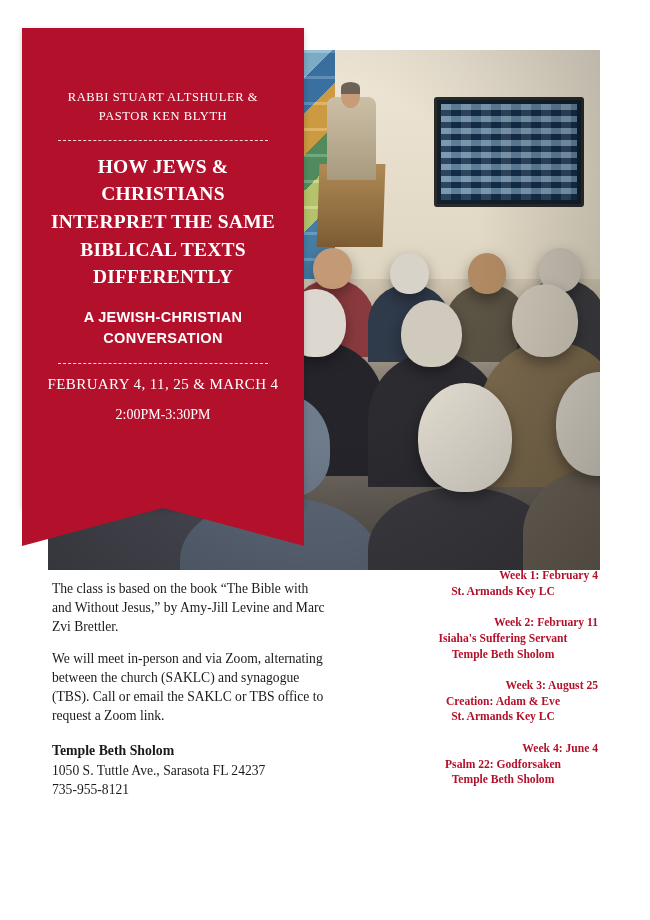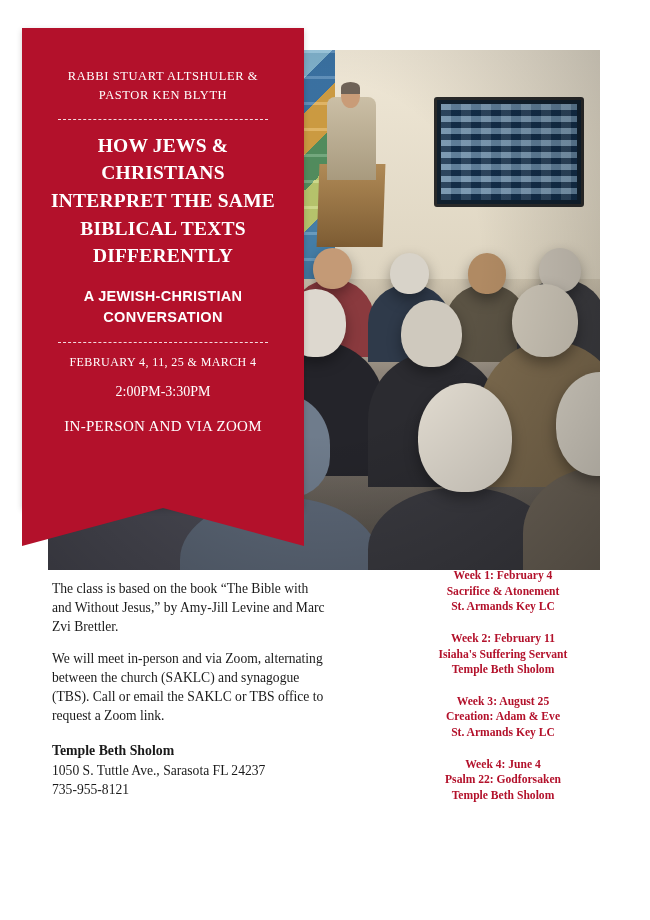--- a/index.html
+++ b/index.html
@@ -131,21 +131,21 @@
     position:absolute;
     left: 22px;
     top: 508px;
     width: 0; height: 0;
     border-left: 141px solid #b3112b;
     border-right: 141px solid #b3112b;
     border-bottom: 38px solid transparent;
     z-index: 5;
   }
   .banner-inner {
-    padding: 39px 22px 0 22px;
+    padding: 60px 22px 0 22px;
     text-align: center;
   }
   .presenters {
     font-size: 12.5px;
     letter-spacing: .6px;
     line-height: 1.5;
     font-variant: small-caps;
     text-transform: uppercase;
   }
   .rule {
@@ -165,21 +165,21 @@
   }
   .subhead {
     font-family: "Liberation Sans", sans-serif;
     font-weight: bold;
     font-size: 14.5px;
     line-height: 1.45;
     text-transform: uppercase;
     letter-spacing: .3px;
   }
   .dates {
-    font-size: 12px;
+    font-size: 15px;
     letter-spacing: .4px;
     margin-top: 4px;
     text-transform: uppercase;
   }
   .times {
     font-size: 14px;
     margin-top: 14px;
   }
   .mode {
     font-size: 15px;
@@ -216,21 +216,21 @@
     top: 568px;
     width: 190px;
     text-align: center;
     font-family: "Liberation Serif", serif;
     font-weight: bold;
     font-size: 11.6px;
     line-height: 1.35;
     color: #b3112b;
   }
   .week { margin-bottom: 16px; }
-  .week .w-title { display: block; }
+  .week .w-title { display: block; text-align: right; }
   .week .w-topic { display: block; }
   .week .w-loc { display: block; }
 </style>
 </head>
 <body>
 
 <div class="photo-wrap">
   <div class="photo">
     <div class="wall-left"></div>
     <div class="stained"></div>
@@ -299,41 +299,39 @@
 <div class="banner">
   <div class="banner-inner">
     <div class="presenters" style="white-space:pre-line;">RABBI STUART ALTSHULER &amp;
 PASTOR KEN BLYTH</div>
     <div class="rule"></div>
     <div class="headline">HOW JEWS &amp; CHRISTIANS INTERPRET THE SAME BIBLICAL TEXTS DIFFERENTLY</div>
     <div class="subhead">A JEWISH-CHRISTIAN CONVERSATION</div>
     <div class="rule"></div>
     <div class="dates">FEBRUARY 4, 11, 25 &amp; MARCH 4</div>
     <div class="times">2:00PM-3:30PM</div>
-    <div class="mode">IN-PERSON AND VIA ZOOM</div>
   </div>
 </div>
 <div class="banner-tail"></div>
 
 <div class="body-col">
   <p>The class is based on the book “The Bible with and Without Jesus,” by Amy-Jill Levine and Marc Zvi Brettler.</p>
   <p>We will meet in-person and via Zoom, alternating between the church (SAKLC) and synagogue (TBS).  Call or email the SAKLC or TBS office to request a Zoom link.</p>
 
 
   <div class="org" style="margin-top:16px;">
     <span class="name">Temple Beth Sholom</span>
     <span class="line">1050 S. Tuttle Ave., Sarasota FL 24237</span>
     <span class="line">735-955-8121</span>
   </div>
 </div>
 
 <div class="schedule">
   <div class="week">
     <span class="w-title">Week 1: February 4</span>
-    <span class="w-topic">Sacrifice &amp; Atonement</span>
     <span class="w-loc">St. Armands Key LC</span>
   </div>
   <div class="week">
     <span class="w-title">Week 2: February 11</span>
     <span class="w-topic">Isiaha's Suffering Servant</span>
     <span class="w-loc">Temple Beth Sholom</span>
   </div>
   <div class="week">
     <span class="w-title">Week 3: August 25</span>
     <span class="w-topic">Creation: Adam &amp; Eve</span>

